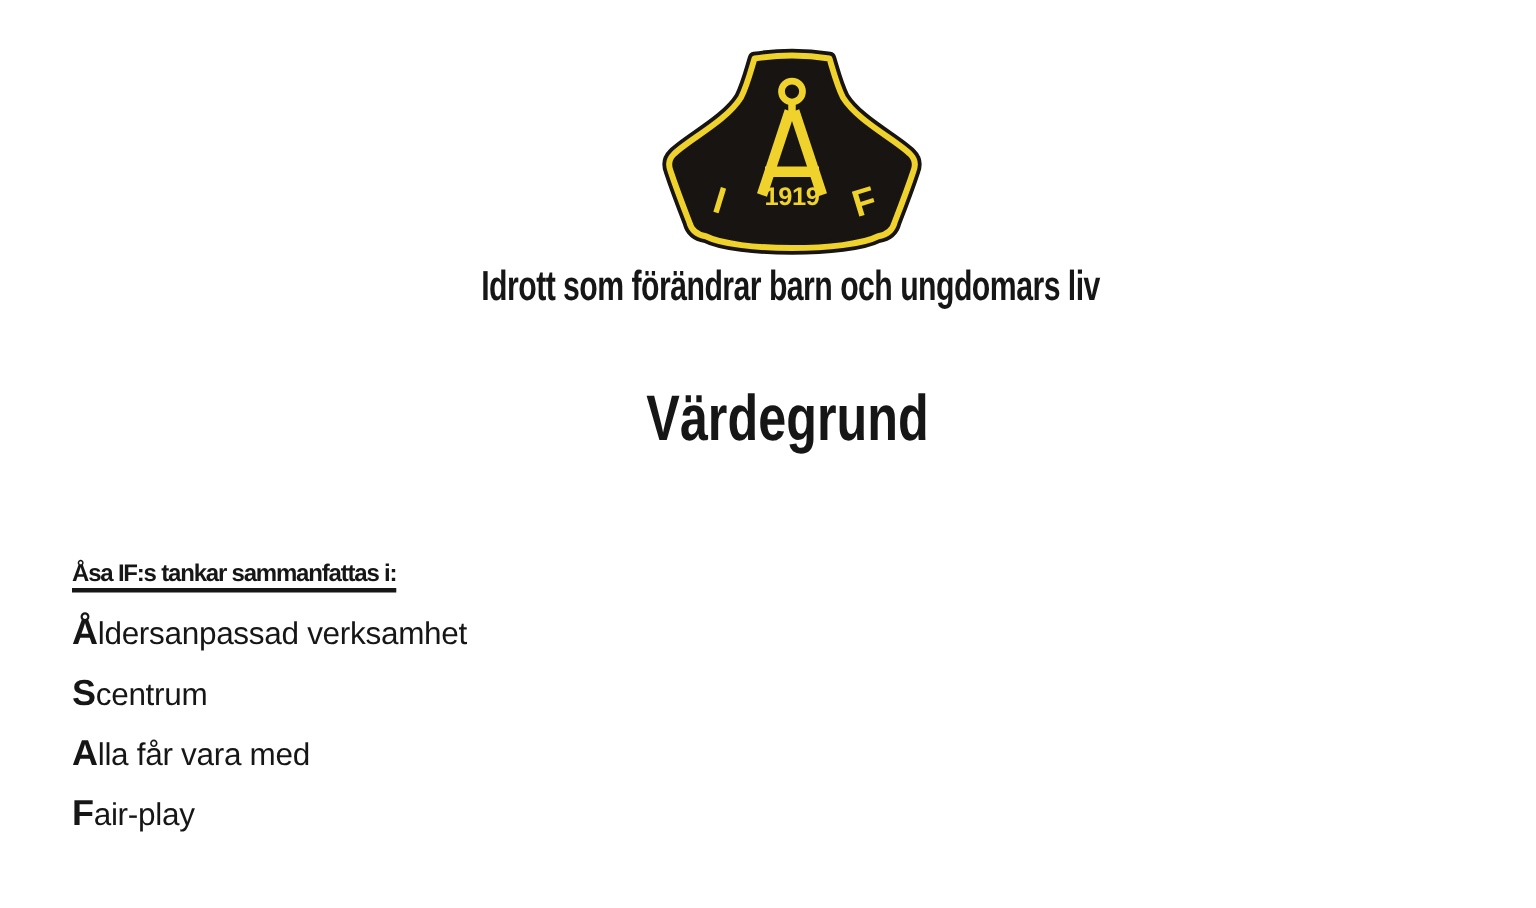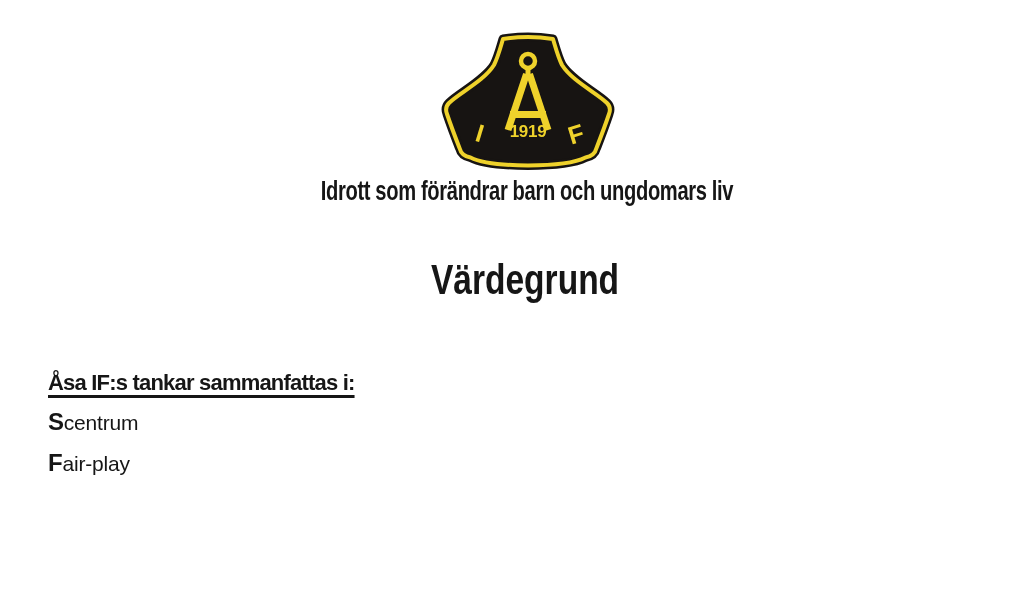--- a/index.html
+++ b/index.html
@@ -86,21 +86,21 @@
     left: 48px;
     top: 363px;
     font-size: 21px;
     line-height: 39.3px;
     letter-spacing: -0.2px;
     color: #161616;
     white-space: nowrap;
   }
   .values-intro {
     font-weight: 700;
-    font-size: 22px;
+    font-size: 16px;
     letter-spacing: -0.8px;
     text-decoration: underline;
     text-decoration-thickness: 2.5px;
     text-underline-offset: 5px;
   }
   .value-line .initial {
     font-weight: 700;
     font-size: 24px;
   }
 </style>
@@ -150,17 +150,19 @@
       <text class="crest-text" x="81" y="99.5" font-size="17" text-anchor="middle" letter-spacing="-0.3">1919</text>
     </svg>
   </div>
 
   <div class="tagline">Idrott som förändrar barn och ungdomars liv</div>
 
   <h1 class="heading">Värdegrund</h1>
 
   <div class="values">
     <div class="values-intro">Åsa IF:s tankar sammanfattas i:</div>
+    <div class="value-line"><span class="initial">Å</span><span>ldersanpassad verksamhet</span></div>
     <div class="value-line"><span class="initial">S</span><span>centrum</span></div>
+    <div class="value-line"><span class="initial">A</span><span>lla får vara med</span></div>
     <div class="value-line"><span class="initial">F</span><span>air-play</span></div>
   </div>
 
 </div>
 
 </body></html>

